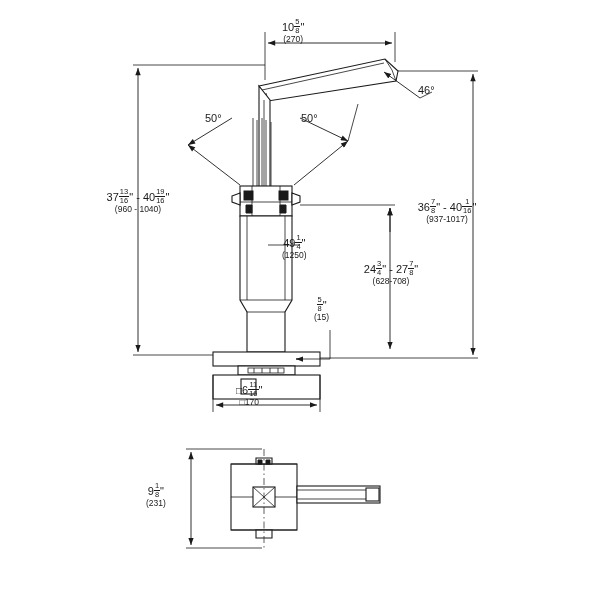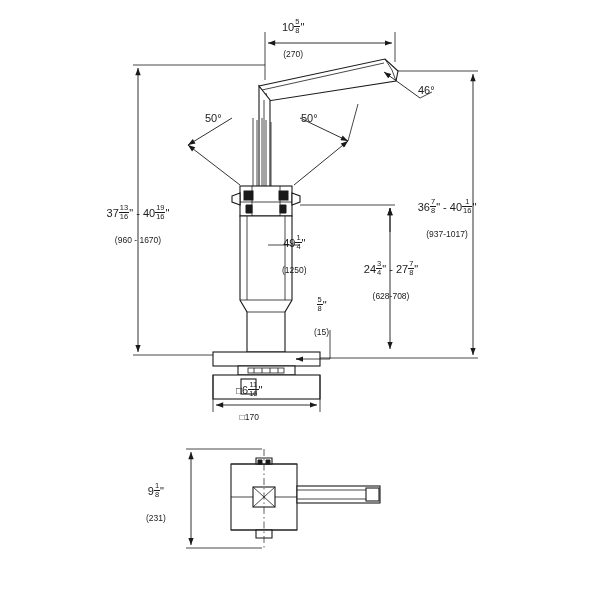--- a/index.html
+++ b/index.html
@@ -68,21 +68,21 @@
   }
   .label .main {
     font-size: 11px;
     display: block;
     text-align: center;
   }
   .label .sub {
     font-size: 8.5px;
     display: block;
     text-align: center;
-    margin-top: 16px;
+    margin-top: 1px;
   }
   .frac {
     display: inline-block;
     vertical-align: -0.18em;
     font-size: 7.5px;
     line-height: 1;
     text-align: center;
   }
   .frac .num {
     display: block;
@@ -218,25 +218,25 @@
     </g>
   </svg>
 
   <div class="label" style="left:282px; top:18px;">
     <span class="main">
       <span>10</span><span class="frac"><span class="num">5</span><span class="den">8</span></span><span>"</span>
     </span>
     <span class="sub">(270)</span>
   </div>
 
-  <div class="label" style="left:78px; top:204px; width:120px;">
+  <div class="label" style="left:78px; top:188px; width:120px;">
     <span class="main">
       <span>37</span><span class="frac"><span class="num">13</span><span class="den">16</span></span><span>" - 40</span><span class="frac"><span class="num">19</span><span class="den">16</span></span><span>"</span>
     </span>
-    <span class="sub">(960 - 1670)</span>
+    <span class="sub">(960 - 1040)</span>
   </div>
 
   <div class="label" style="left:389px; top:198px; width:116px;">
     <span class="main">
       <span>36</span><span class="frac"><span class="num">7</span><span class="den">8</span></span><span>" - 40</span><span class="frac"><span class="num">1</span><span class="den">16</span></span><span>"</span>
     </span>
     <span class="sub">(937-1017)</span>
   </div>
 
   <div class="label" style="left:282px; top:234px;">

